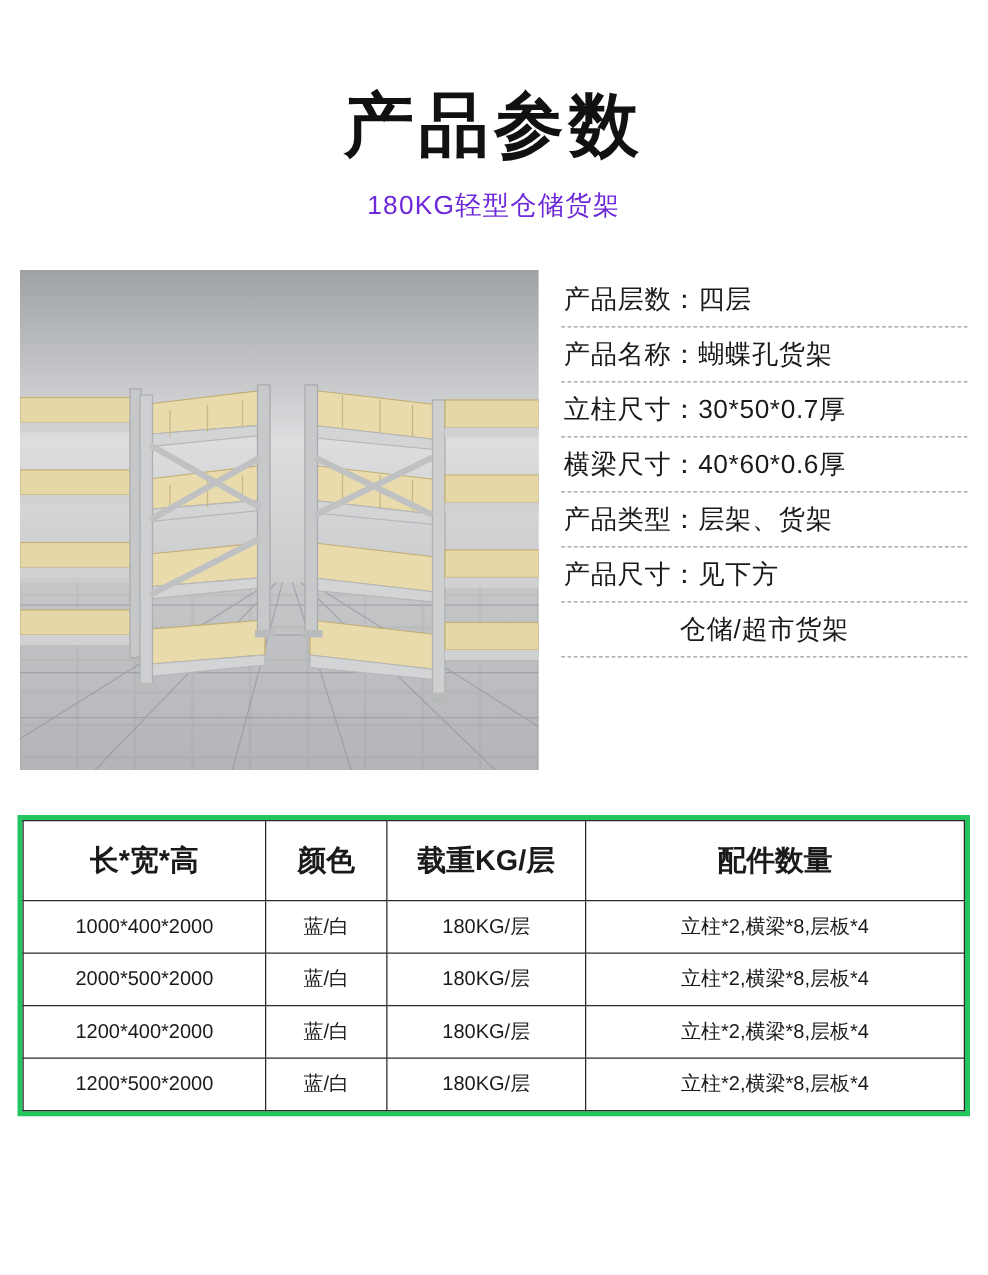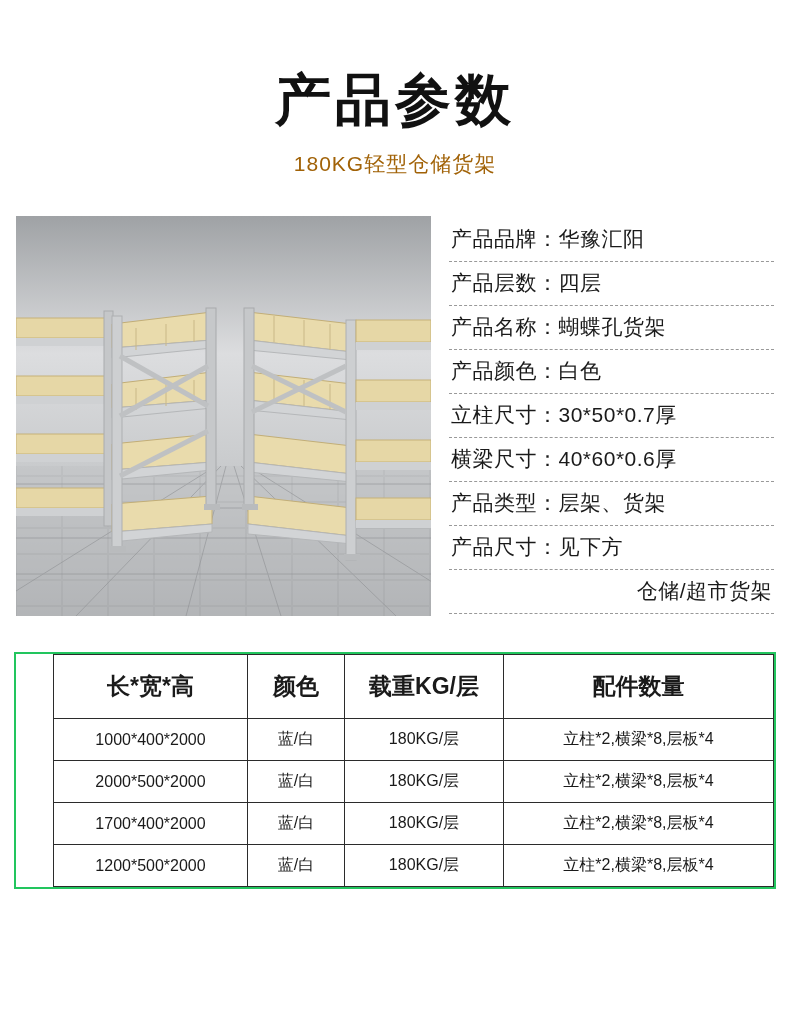--- a/index.html
+++ b/index.html
@@ -28,21 +28,21 @@
   .title {
     font-size: 56px;
     font-weight: bold;
     letter-spacing: 4px;
     line-height: 1;
     color: #111;
   }
   .subtitle {
     margin-top: 22px;
     font-size: 21px;
-    color: #a16207;
+    color: #6d28d9;
     letter-spacing: 1px;
   }
 
   
   .main {
     margin-top: 38px;
     display: flex;
     align-items: flex-start;
     padding: 0 16px 0 16px;
     box-sizing: border-box;
@@ -65,29 +65,28 @@
   }
   .spec-row {
     border-bottom: 1px dashed #999;
     padding: 7px 2px 8px 2px;
     font-size: 21px;
     color: #1a1a1a;
     white-space: nowrap;
     letter-spacing: 0.5px;
   }
   .spec-row.last {
-    text-align: right;
+    text-align: center;
     border-bottom: 1px dashed #999;
   }
 
   
   .table-wrap {
     margin: 36px 14px 0 14px;
-    border: 2px solid #22c55e;
-    padding-left: 37px;
+    border: 4px solid #22c55e;
   }
   table.params {
     width: 100%;
     border-collapse: collapse;
     font-size: 21px;
   }
   table.params th,
   table.params td {
     border: 1px solid #2b2b2b;
     text-align: center;
@@ -243,24 +242,22 @@
             <rect x="340" y="282" width="75" height="22" fill="#e6d7a6" stroke="#c6b279"></rect>
             <rect x="340" y="304" width="75" height="8" fill="#cfd1d3"></rect>
           </g>
         </g>
 
         <rect x="0" y="0" width="415" height="400" fill="none"></rect>
       </svg>
     </div>
 
     <div class="specs">
-      <div class="spec-row">产品品牌：华豫汇阳</div>
       <div class="spec-row">产品层数：四层</div>
       <div class="spec-row">产品名称：蝴蝶孔货架</div>
-      <div class="spec-row">产品颜色：白色</div>
       <div class="spec-row">立柱尺寸：30*50*0.7厚</div>
       <div class="spec-row">横梁尺寸：40*60*0.6厚</div>
       <div class="spec-row">产品类型：层架、货架</div>
       <div class="spec-row">产品尺寸：见下方</div>
       <div class="spec-row last">仓储/超市货架</div>
     </div>
   </div>
 
   <div class="table-wrap">
     <table class="params">
@@ -279,21 +276,21 @@
           <td>180KG/层</td>
           <td>立柱*2,横梁*8,层板*4</td>
         </tr>
         <tr>
           <td>2000*500*2000</td>
           <td>蓝/白</td>
           <td>180KG/层</td>
           <td>立柱*2,横梁*8,层板*4</td>
         </tr>
         <tr>
-          <td>1700*400*2000</td>
+          <td>1200*400*2000</td>
           <td>蓝/白</td>
           <td>180KG/层</td>
           <td>立柱*2,横梁*8,层板*4</td>
         </tr>
         <tr>
           <td>1200*500*2000</td>
           <td>蓝/白</td>
           <td>180KG/层</td>
           <td>立柱*2,横梁*8,层板*4</td>
         </tr>

